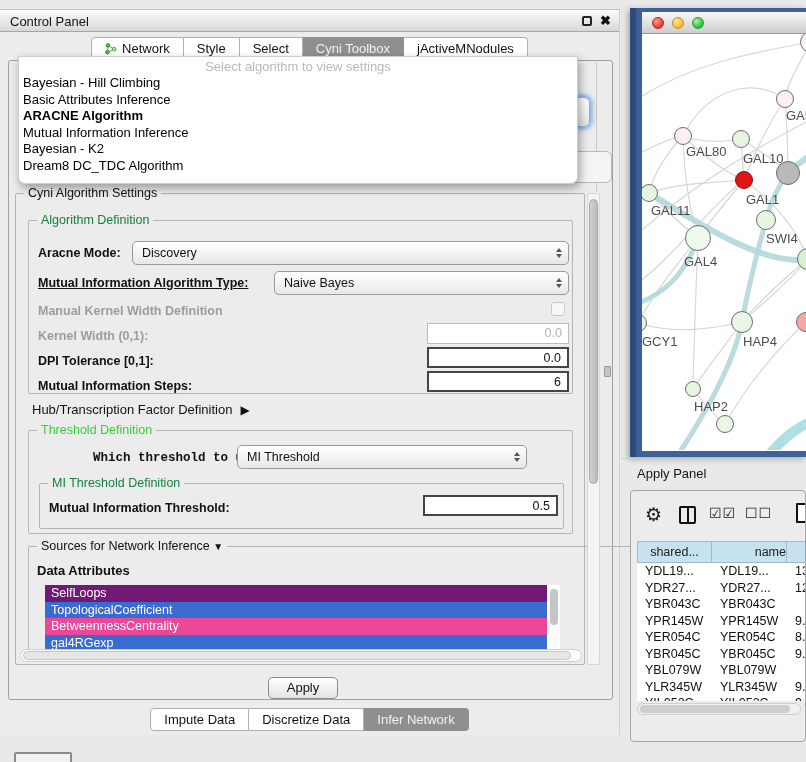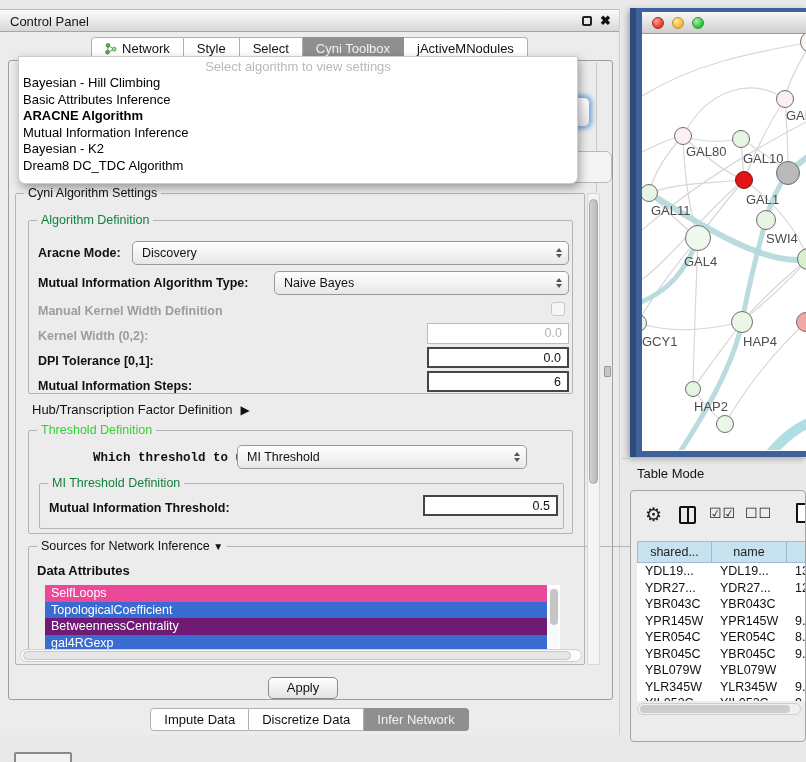--- a/index.html
+++ b/index.html
@@ -184,33 +184,33 @@
 
           <span class="lbl" style="left:9px; top:25px;">Aracne Mode:</span>
           <div class="combo" style="left:103px; top:20px; width:437px;">
             <span>Discovery</span>
             <span class="stepper">
                 <span class="up"></span>
                 <span class="dn"></span>
               </span>
           </div>
 
-          <span class="lbl" style="left:9px; top:55px;">Mutual Information Algorithm Type:</span>
+          <span class="lbl" style="left:9px; top:55px;text-decoration:underline;">Mutual Information Algorithm Type:</span>
           <div class="combo" style="left:245px; top:50px; width:295px;">
             <span>Naive Bayes</span>
             <span class="stepper">
                 <span class="up"></span>
                 <span class="dn"></span>
               </span>
           </div>
 
           <span class="lbl gray" style="left:9px; top:83px;">Manual Kernel Width Definition</span>
           <span class="checkbox" style="left:522px; top:81px;"></span>
 
-          <span class="lbl gray" style="left:9px; top:108px;">Kernel Width (0,2):</span>
+          <span class="lbl gray" style="left:9px; top:108px;">Kernel Width (0,1):</span>
           <div class="field disabled" style="left:398px; top:102px; width:142px;">0.0</div>
 
           <span class="lbl" style="left:9px; top:133px;">DPI Tolerance [0,1]:</span>
           <div class="field" style="left:398px; top:126px; width:142px;">0.0</div>
 
           <span class="lbl" style="left:9px; top:158px;">Mutual Information Steps:</span>
           <div class="field" style="left:398px; top:150px; width:142px;">6</div>
         </div>
 
         <div class="hub-row" style="left:16px; top:208px;">
@@ -236,23 +236,23 @@
           </div>
         </div>
 
         <div class="gbox" style="left:12px; top:352px; width:629px; height:112px; border-bottom:none;">
           <span class="legend"><span>Sources for Network Inference</span> <span style="font-size:10px;">▼</span></span>
           <span class="lbl" style="left:8px; top:16px; font-size:13px;">Data Attributes</span>
           <div class="attr-list" style="left:16px; top:38px; width:515px; height:68px;" id="attr-list">
             <div class="attr-scroll">
                 <div class="attr-thumb"></div>
               </div>
-          <div class="attr-item" style="background: #ec4899;">SelfLoops</div>
+          <div class="attr-item" style="background: #701a75;">SelfLoops</div>
               <div class="attr-item" style="background: rgb(58, 107, 208);">TopologicalCoefficient</div>
-              <div class="attr-item" style="background: #701a75;">BetweennessCentrality</div>
+              <div class="attr-item" style="background: #ec4899;">BetweennessCentrality</div>
               <div class="attr-item" style="background: rgb(58, 107, 208);">gal4RGexp</div>
             </div>
         </div>
 
         <div class="hscroll" style="left:4px; top:455px; width:562px;">
           <div class="hthumb" style="width:548px; left:2px;"></div>
         </div>
       </div>
 
       <div class="vscroll" style="left:578px; top:132px; height:472px;">
@@ -354,34 +354,34 @@
           <div class="nlabel" style="left: 124px; top: 197px;">SWI4</div>
           <div class="nlabel" style="left: 42px; top: 220px;">GAL4</div>
           <div class="nlabel" style="left: 0px; top: 300px;">GCY1</div>
           <div class="nlabel" style="left: 101px; top: 300px;">HAP4</div>
           <div class="nlabel" style="left: 52px; top: 365px;">HAP2</div>
         </div>
     </div>
   </div>
 
   <div class="tp-sep"></div>
-  <span class="tp-title">Table Mode</span>
+  <span class="tp-title">Apply Panel</span>
 
   <div class="tp-window">
     <div class="tp-toolbar">
       <span class="gear">⚙</span>
       <span class="cols-icon"></span>
       <span class="checks">☑☑</span>
       <span class="unchecks">☐☐</span>
       <span class="doc-icon"></span>
     </div>
     <div class="tp-table">
       <div class="tp-header" id="tp-header">
           <div class="tp-hcell" style="width: 75px;">shared...</div>
-          <div class="tp-hcell" style="width: 75px;">name</div>
+          <div class="tp-hcell" style="width: 75px; text-align: right;">name</div>
           <div class="tp-hcell" style="width: 60px;"></div>
         </div>
       <div class="tp-rows" id="tp-rows">
           <div class="tp-row">
             <div class="tp-cell" style="width: 75px;">YDL19...</div>
             <div class="tp-cell" style="width: 75px;">YDL19...</div>
             <div class="tp-cell" style="width: 60px;">13</div>
           </div>
           <div class="tp-row">
             <div class="tp-cell" style="width: 75px;">YDR27...</div>

